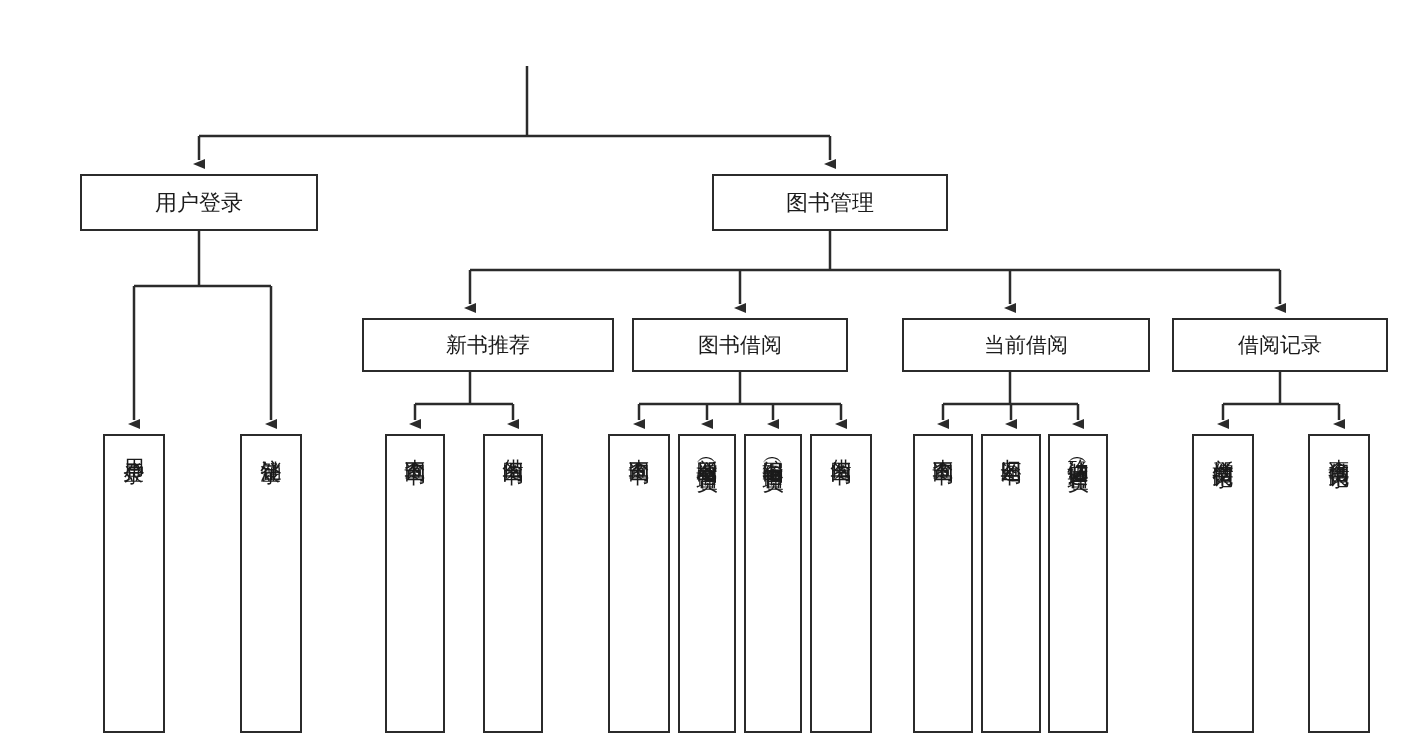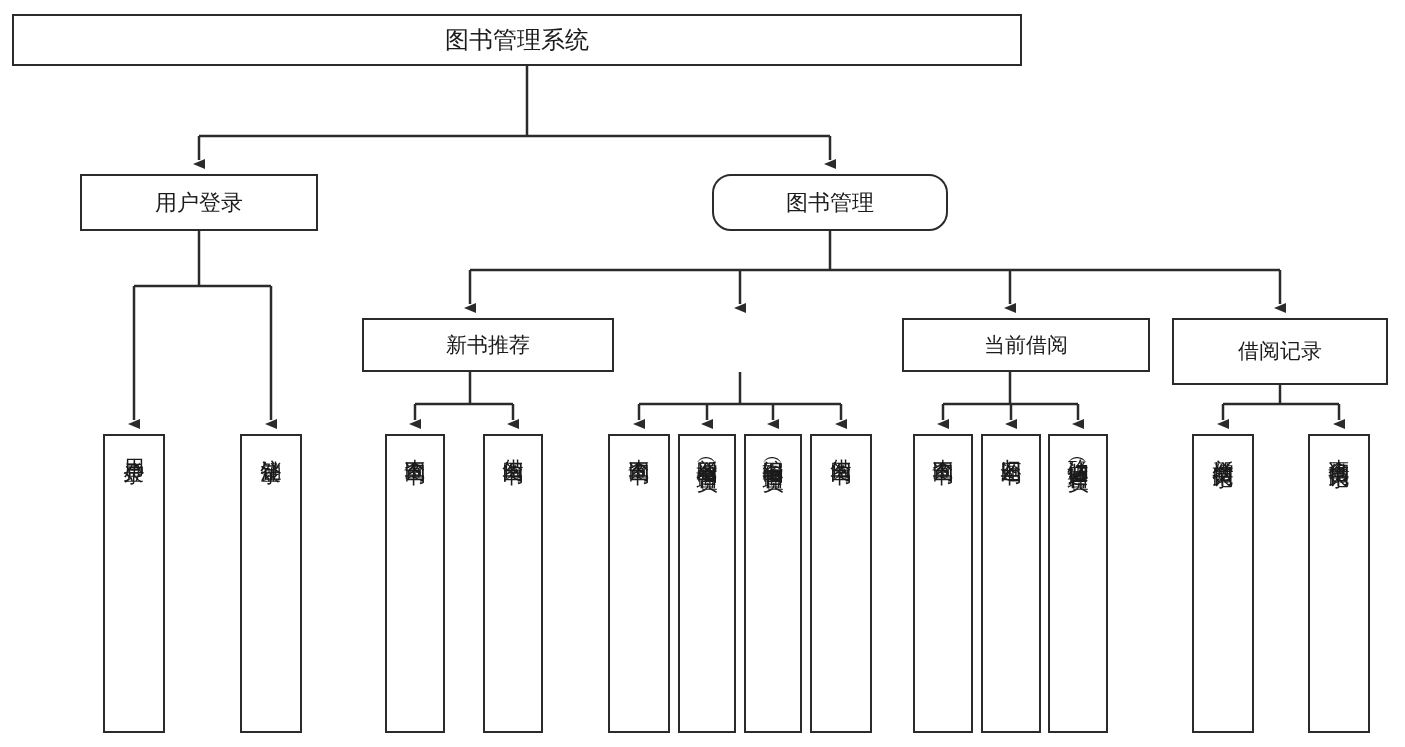--- a/index.html
+++ b/index.html
@@ -117,28 +117,28 @@
       <path d="M1011,404 L1011,420" marker-end="url(#arrow)"></path>
       <path d="M1078,404 L1078,420" marker-end="url(#arrow)"></path>
 
       <path d="M1280,372 L1280,404"></path>
       <path d="M1223,404 L1339,404"></path>
       <path d="M1223,404 L1223,420" marker-end="url(#arrow)"></path>
       <path d="M1339,404 L1339,420" marker-end="url(#arrow)"></path>
     </g>
   </svg>
 
-  <div class="node root" style="left: 12px; top: 14px; width: 1010px; height: 52px;">图书管理系统</div>
 
   <div class="node lvl2" style="left: 80px; top: 174px; width: 238px; height: 57px;">用户登录</div>
-  <div class="node lvl2" style="left: 712px; top: 174px; width: 236px; height: 57px; border-radius: 19px;">图书管理</div>
+  <div class="node lvl2" style="left: 712px; top: 174px; width: 236px; height: 57px;">图书管理</div>
 
   <div class="node lvl3" style="left: 362px; top: 318px; width: 252px; height: 54px;">新书推荐</div>
+  <div class="node lvl3" style="left: 632px; top: 318px; width: 216px; height: 54px;">图书借阅</div>
   <div class="node lvl3" style="left: 902px; top: 318px; width: 248px; height: 54px;">当前借阅</div>
-  <div class="node lvl3" style="left: 1172px; top: 318px; width: 216px; height: 67px;">借阅记录</div>
+  <div class="node lvl3" style="left: 1172px; top: 318px; width: 216px; height: 54px;">借阅记录</div>
 
   <div class="node leaf" style="left: 103px; top: 434px; width: 62px; height: 299px;">
     <span class="vtext">用户登录</span>
   </div>
   <div class="node leaf" style="left: 240px; top: 434px; width: 62px; height: 299px;">
     <span class="vtext">注销登录</span>
   </div>
   <div class="node leaf" style="left: 385px; top: 434px; width: 60px; height: 299px;">
     <span class="vtext">查询图书</span>
   </div>

